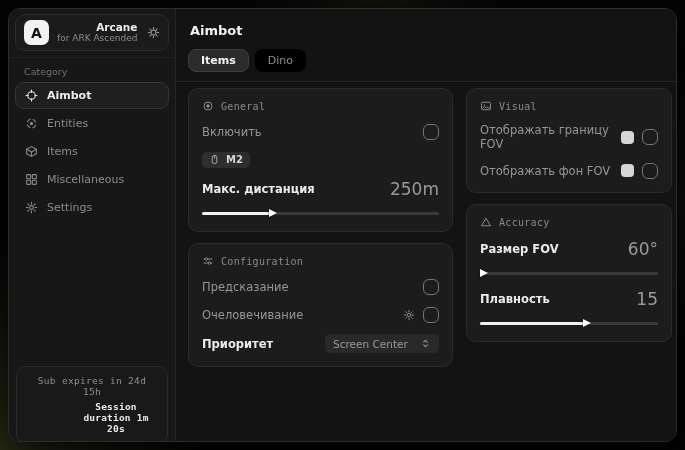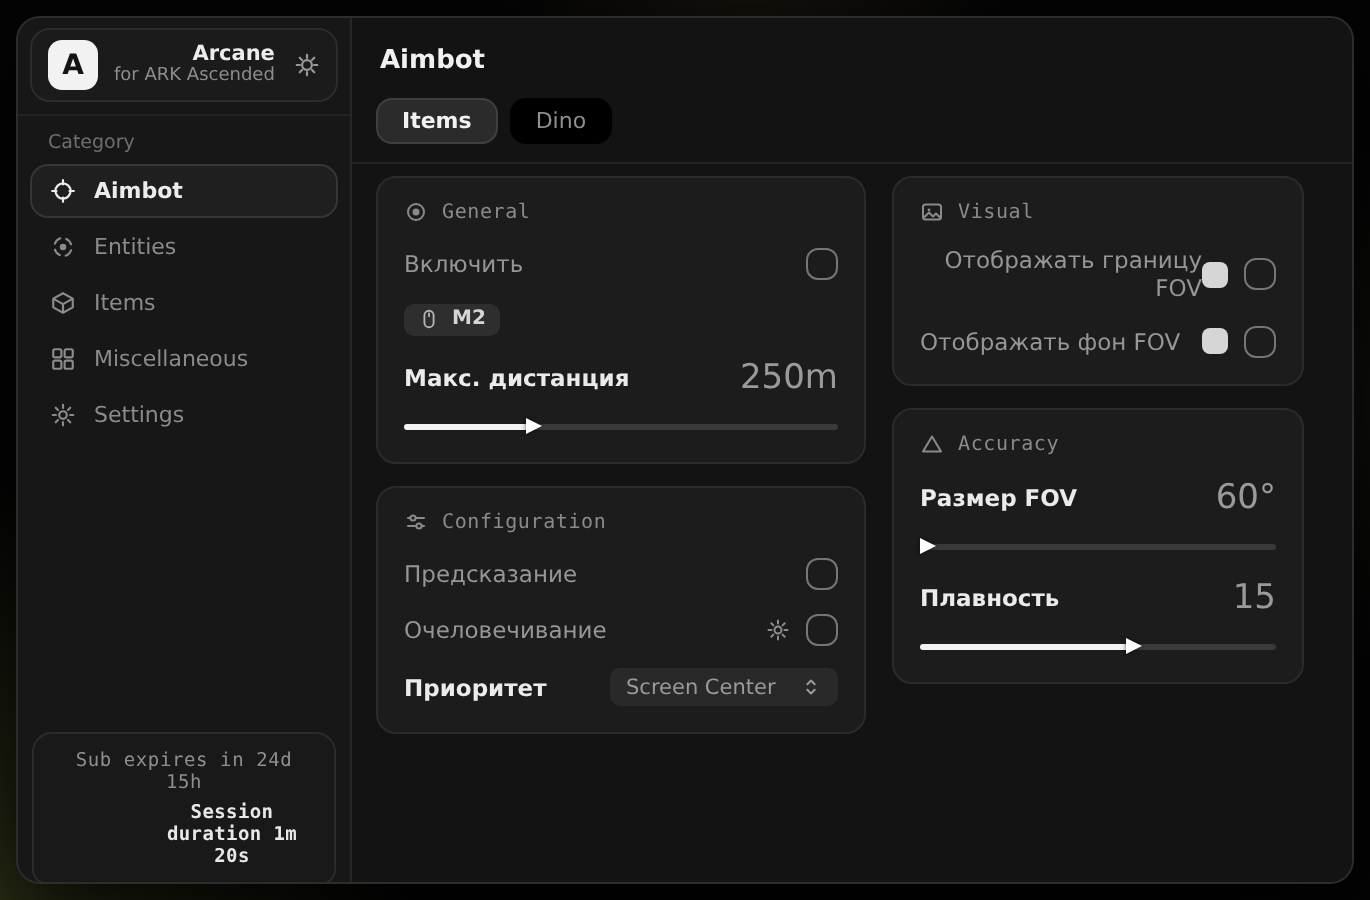--- a/index.html
+++ b/index.html
@@ -61,31 +61,31 @@
   .page-title{ color:#f1f1f1; font-size:13px; font-weight:700; margin-left:2px; }
   .tabs{ display:flex; gap:6px; margin-top:11px; }
   .tab{
     padding:4px 12px; border-radius:8px; font-size:11px; cursor:pointer;
     border:1px solid transparent; background:#000000; color:#8f8f8f;
   }
   .tab.active{ background:#2b2b2b; border-color:#404040; color:#f2f2f2; font-weight:600; }
   .main-divider{ height:1px; background:#232323; }
   .content{ display:flex; gap:13px; padding:6px 10px 0 12px; }
   .col{ display:flex; flex-direction:column; gap:11px; }
-  .col-left{ width:245px; } .col-right{ width:206px; }
+  .col-left{ width:265px; } .col-right{ width:206px; }
   .panel{
     background:#1c1c1c; border:1px solid #2b2b2b; border-radius:10px;
     padding:11px 13px 13px;
   }
   .panel-title{
     display:flex; align-items:center; gap:7px; color:#8a8a8a;
     font-family:"DejaVu Sans Mono", monospace; font-size:10px; letter-spacing:.3px;
   }
   .panel-title .ico{ display:flex; width:12px; height:12px; }
-  .row{ display:flex; align-items:center; justify-content:space-between; margin-top:11px; min-height:17px;text-align:right; }
+  .row{ display:flex; align-items:center; justify-content:space-between; margin-top:11px; min-height:17px; }
   .lbl{ color:#969696; font-size:11.5px; }
   .lbl.strong{ color:#ebebeb; font-weight:600; }
   .val{ color:#9a9a9a; font-size:17px; }
   .right-group{ display:flex; align-items:center; gap:8px; }
   .checkbox{
     width:16px; height:16px; border:1.5px solid #767676; border-radius:6px;
     background:transparent; cursor:pointer;
   }
   .swatch{ width:13px; height:13px; border-radius:4px; cursor:pointer; }
   .keybadge{

